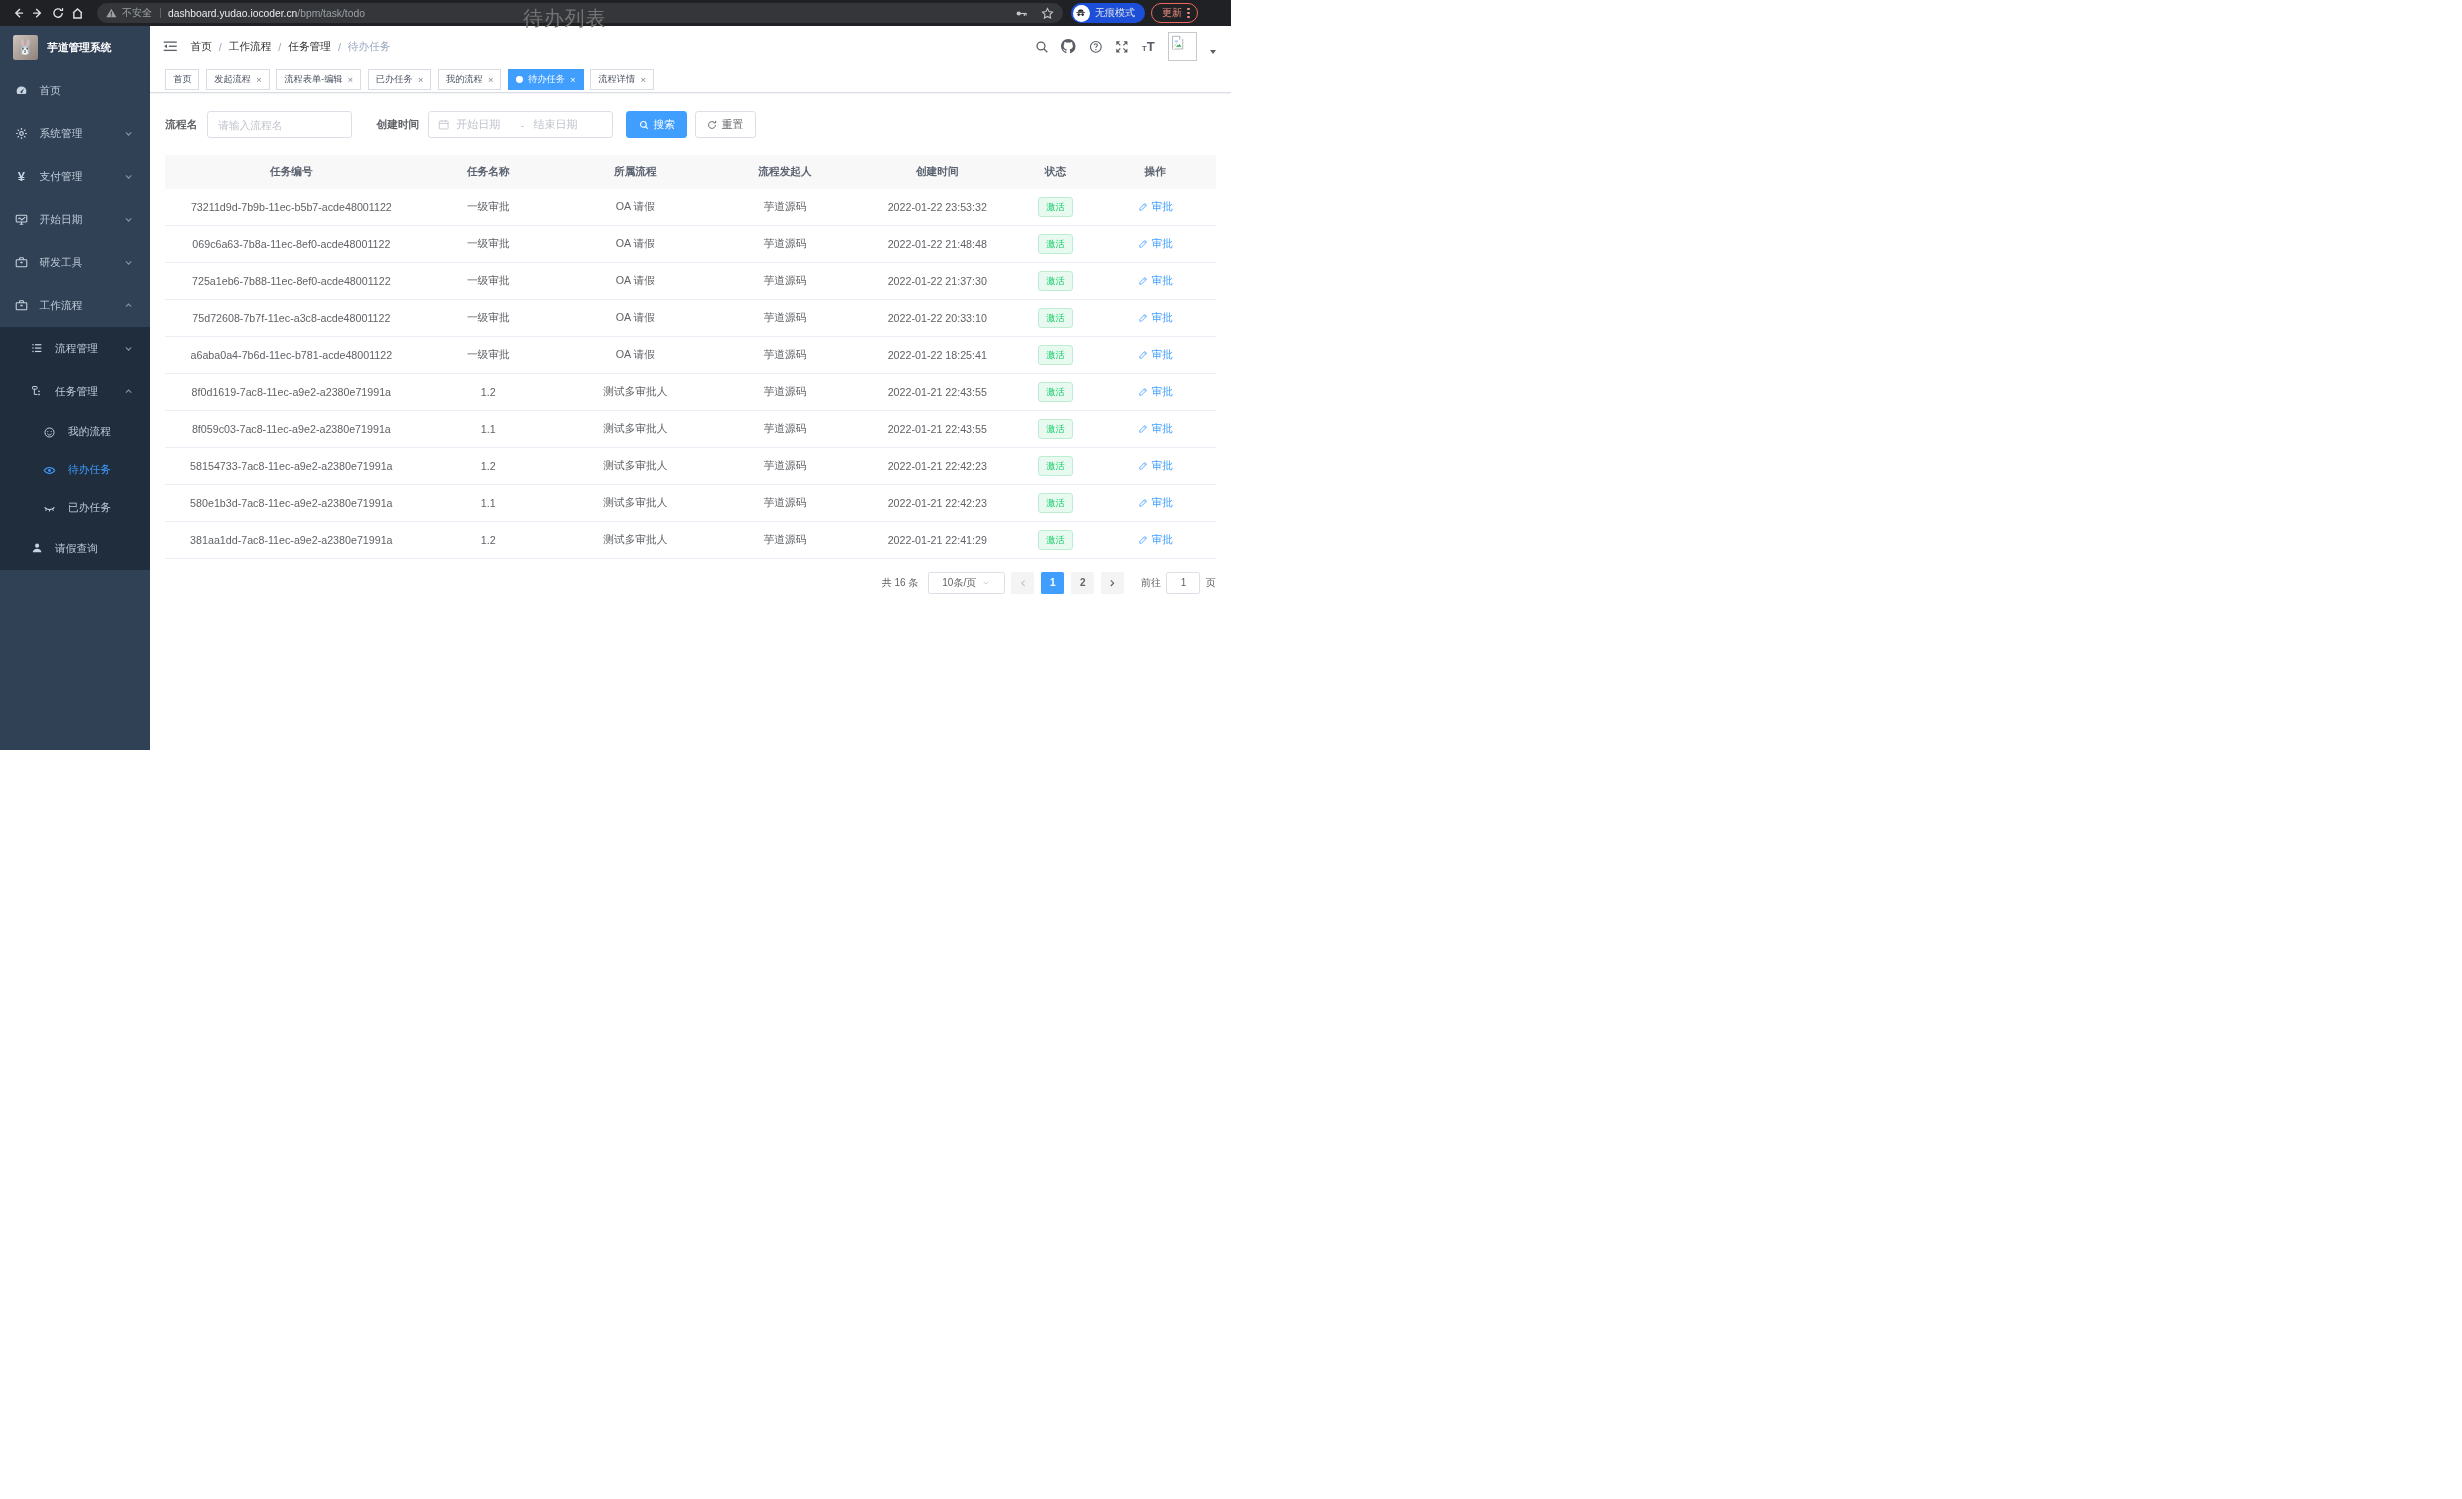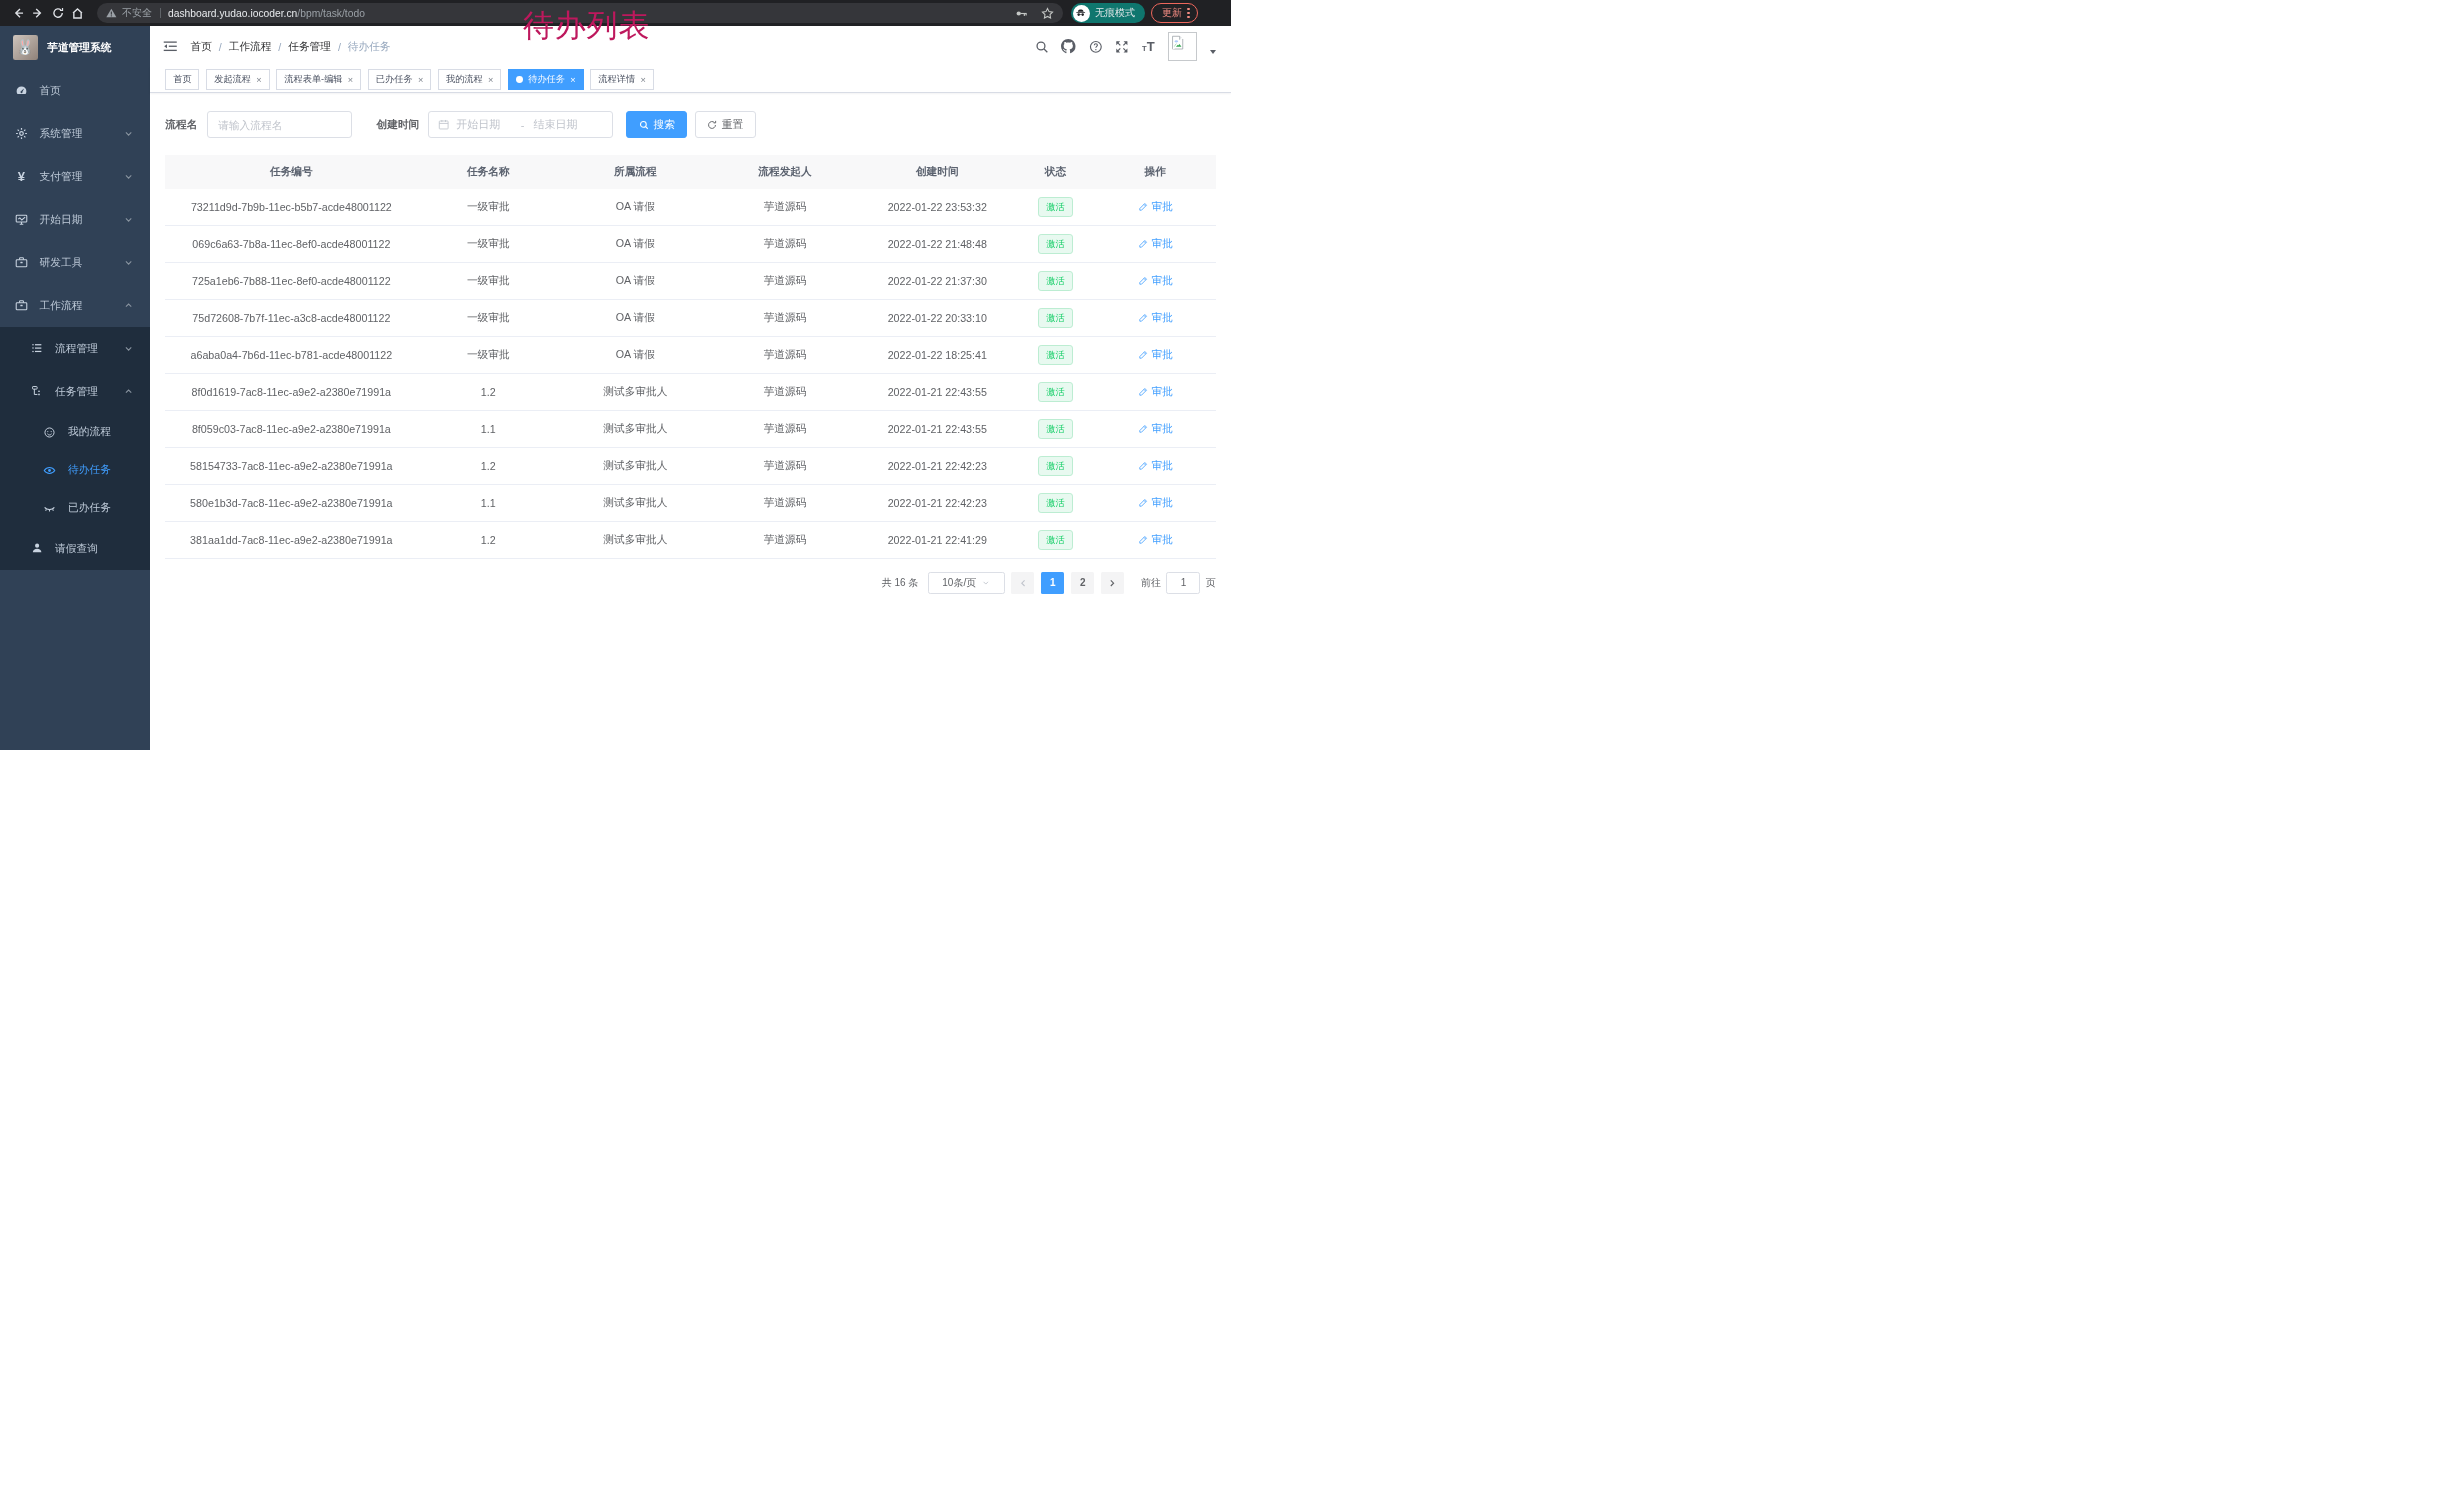--- a/index.html
+++ b/index.html
@@ -12,28 +12,28 @@
 
   
   .browser { height:26px; background:#202124; display:flex; align-items:center; padding:0 7.6px; }
   .nav-btn { width:20px; height:20px; display:flex; align-items:center; justify-content:center; color:#dee1e6; border-radius:50%; flex:none; }
   .omnibox { width:966px; height:20px; margin-left:9.2px; background:#35363a; border-radius:10px; display:flex; align-items:center; padding:0 9.2px; flex:none; }
   .omni-sec { display:flex; align-items:center; gap:5.3px; color:#9aa0a6; font-size:10px; }
   .omni-div { width:0.8px; height:10.7px; background:#5f6368; margin:0 7.6px; }
   .url { font-size:10.3px; color:#e8eaed; white-space:nowrap; }
   .url .path { color:#9aa0a6; }
   .omni-right { margin-left:auto; display:flex; align-items:center; gap:12.2px; }
-  .incog-badge { margin-left:8.4px; height:20px; background:#0f766e; border-radius:10px; display:flex; align-items:center; gap:5.3px; padding:0 10px 0 1.5px; color:#e8eaed; font-size:10px; flex:none; }
+  .incog-badge { margin-left:8.4px; height:20px; background:#1d4ed8; border-radius:10px; display:flex; align-items:center; gap:5.3px; padding:0 10px 0 1.5px; color:#e8eaed; font-size:10px; flex:none; }
   .incog-circle { width:17px; height:17px; border-radius:50%; background:#fff; display:flex; align-items:center; justify-content:center; }
   .update-pill { margin-left:6.1px; height:20px; border:1.1px solid #ee675c; border-radius:10px; display:flex; align-items:center; gap:5.3px; padding:0 6.9px 0 10px; color:#f28b82; font-size:10px; flex:none; }
   .dots3 { display:flex; flex-direction:column; gap:1.5px; }
   .dots3 i { width:2.3px; height:2.3px; border-radius:50%; background:#f28b82; }
 
   
-  .annotation { position:absolute; left:523px; top:4.6px; z-index:50; font-size:31px; color:#be185d; font-weight:500; letter-spacing:0.8px; }
+  .annotation { position:absolute; left:523px; top:4.6px; z-index:50; font-size:20px; color:#737373; font-weight:500; letter-spacing:0.8px; }
 
   
   .app { display:flex; height:724px; }
   .sidebar { width:150px; flex:none; background:#304156; color:#bfcbd9; overflow:hidden; }
   .logo-row { height:43px; display:flex; align-items:center; padding-left:13px; gap:9.2px; }
   .logo-img { width:25px; height:25px; border-radius:2.3px; background:linear-gradient(135deg,#cfc5bd,#8e8179); display:flex; align-items:center; justify-content:center; font-size:14.5px; overflow:hidden; }
   .logo-title { color:#fff; font-size:10.7px; font-weight:700; white-space:nowrap; }
   .menu-item { height:43px; display:flex; align-items:center; font-size:10.7px; color:#bfcbd9; cursor:pointer; }
   .menu-item .mi { width:13.7px; height:13.7px; margin-right:11.4px; flex:none; color:#c8d3e0; display:flex; align-items:center; justify-content:center; font-size:11.4px; }
   .lvl1 { padding-left:14.5px; }

